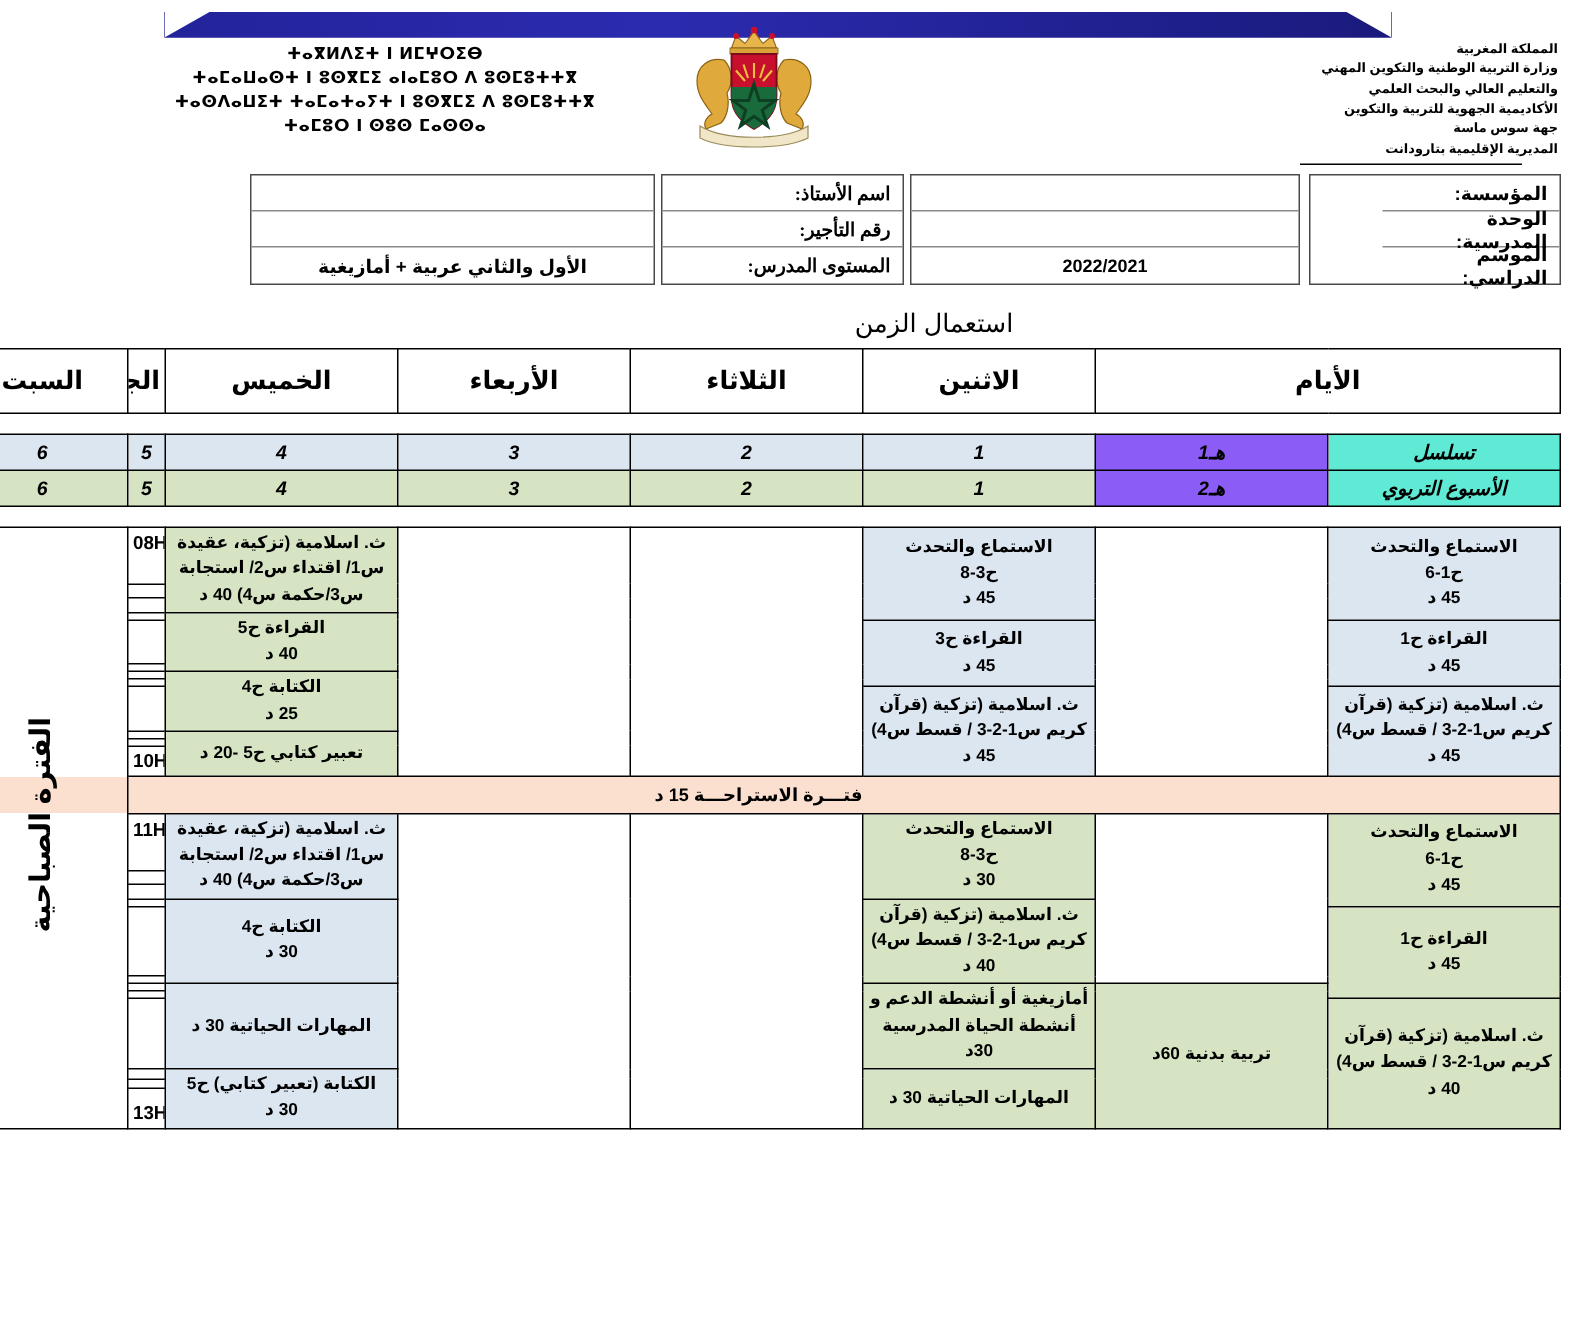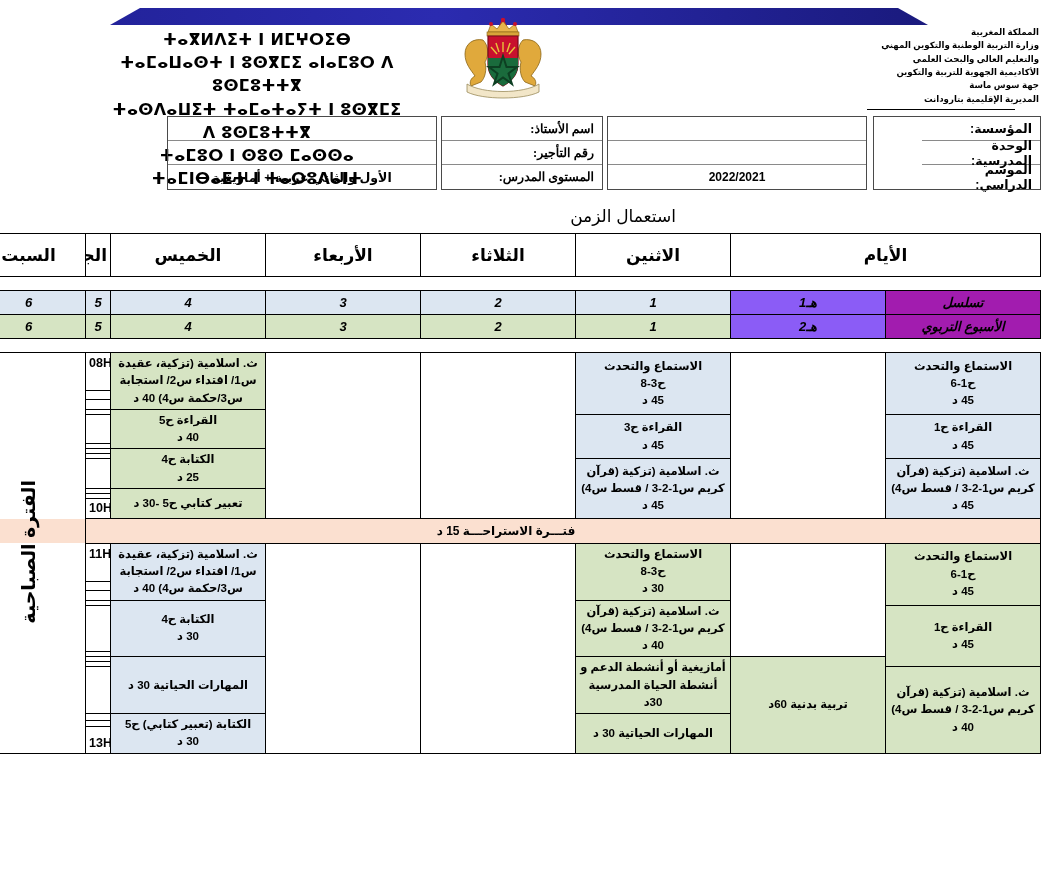--- a/index.html
+++ b/index.html
@@ -45,21 +45,21 @@
   .banner-clip-r { left: 898px; clip-path: polygon(100% 0, 100% 100%, 0 0); }
 
   .hdr-tif {
     position: absolute;
     top: 28px;
     left: 112px;
     width: 290px;
     text-align: center;
     direction: ltr;
     font-family: "DejaVu Sans", sans-serif;
-    font-size: 16px;
+    font-size: 11px;
     font-weight: bold;
     line-height: 1.45;
     letter-spacing: 0.3px;
     color: #000;
   }
   .hdr-ar {
     position: absolute;
     top: 26px;
     right: 8px;
     width: 250px;
@@ -164,21 +164,21 @@
   
   tr.seq-row td {
     height: 19px;
     font-style: italic;
     font-weight: bold;
     font-size: 13px;
   }
   td.seq-blue  { background: #dce6f1; }
   td.seq-green { background: #d6e4c3; }
   td.seq-label {
-    background: #a21caf;
+    background: #5eead4;
     font-style: normal;
     font-weight: normal;
     font-size: 12.5px;
   }
   td.seq-h {
     background: #8b5cf6;
     font-style: italic;
     font-weight: bold;
     font-size: 12px;
   }
@@ -232,21 +232,20 @@
 <div class="header">
   <div class="banner-bar"></div>
   <div class="banner-clip-l"></div>
   <div class="banner-clip-r"></div>
 
   <div class="hdr-tif" id="tif-block">
       <div>ⵜⴰⴳⵍⴷⵉⵜ ⵏ ⵍⵎⵖⵔⵉⴱ</div>
       <div>ⵜⴰⵎⴰⵡⴰⵙⵜ ⵏ ⵓⵙⴳⵎⵉ ⴰⵏⴰⵎⵓⵔ ⴷ ⵓⵙⵎⵓⵜⵜⴳ</div>
       <div>ⵜⴰⵙⴷⴰⵡⵉⵜ ⵜⴰⵎⴰⵜⴰⵢⵜ ⵏ ⵓⵙⴳⵎⵉ ⴷ ⵓⵙⵎⵓⵜⵜⴳ</div>
       <div>ⵜⴰⵎⵓⵔ ⵏ ⵙⵓⵙ ⵎⴰⵙⵙⴰ</div>
-      <div>ⵜⴰⵎⵏⴱⴰⴹⵜ ⵏ ⵜⴰⵔⵓⴷⴰⵏⵜ</div>
     </div>
 
   <div class="hdr-ar" id="ar-block">
       <div>المملكة المغربية</div>
       <div>وزارة التربية الوطنية والتكوين المهني</div>
       <div>والتعليم العالي والبحث العلمي</div>
       <div>الأكاديمية الجهوية للتربية والتكوين</div>
       <div>جهة سوس ماسة</div>
       <div>المديرية الإقليمية بتارودانت</div>
       <span class="rule"></span>
@@ -406,21 +405,21 @@
       </tr>
       <tr>
         <td class="time"></td>
       </tr>
       <tr>
         <td class="cell blue" rowspan="4">ث. اسلامية (تزكية (قرآن كريم س1-2-3 / قسط س4) 45 د</td>
         <td class="cell blue" rowspan="4">ث. اسلامية (تزكية (قرآن كريم س1-2-3 / قسط س4) 45 د</td>
         <td class="time"></td>
       </tr>
       <tr>
-        <td class="cell green" rowspan="3">تعبير كتابي ح5 -30 د</td>
+        <td class="cell green" rowspan="3">تعبير كتابي ح5 -20 د</td>
         <td class="time"></td>
       </tr>
       <tr>
         <td class="time"></td>
       </tr>
       <tr>
         <td class="time bottom">10H45</td>
       </tr>
       <tr class="break-row">
         <td colspan="8">فتـــرة الاستراحـــة 15 د</td>

